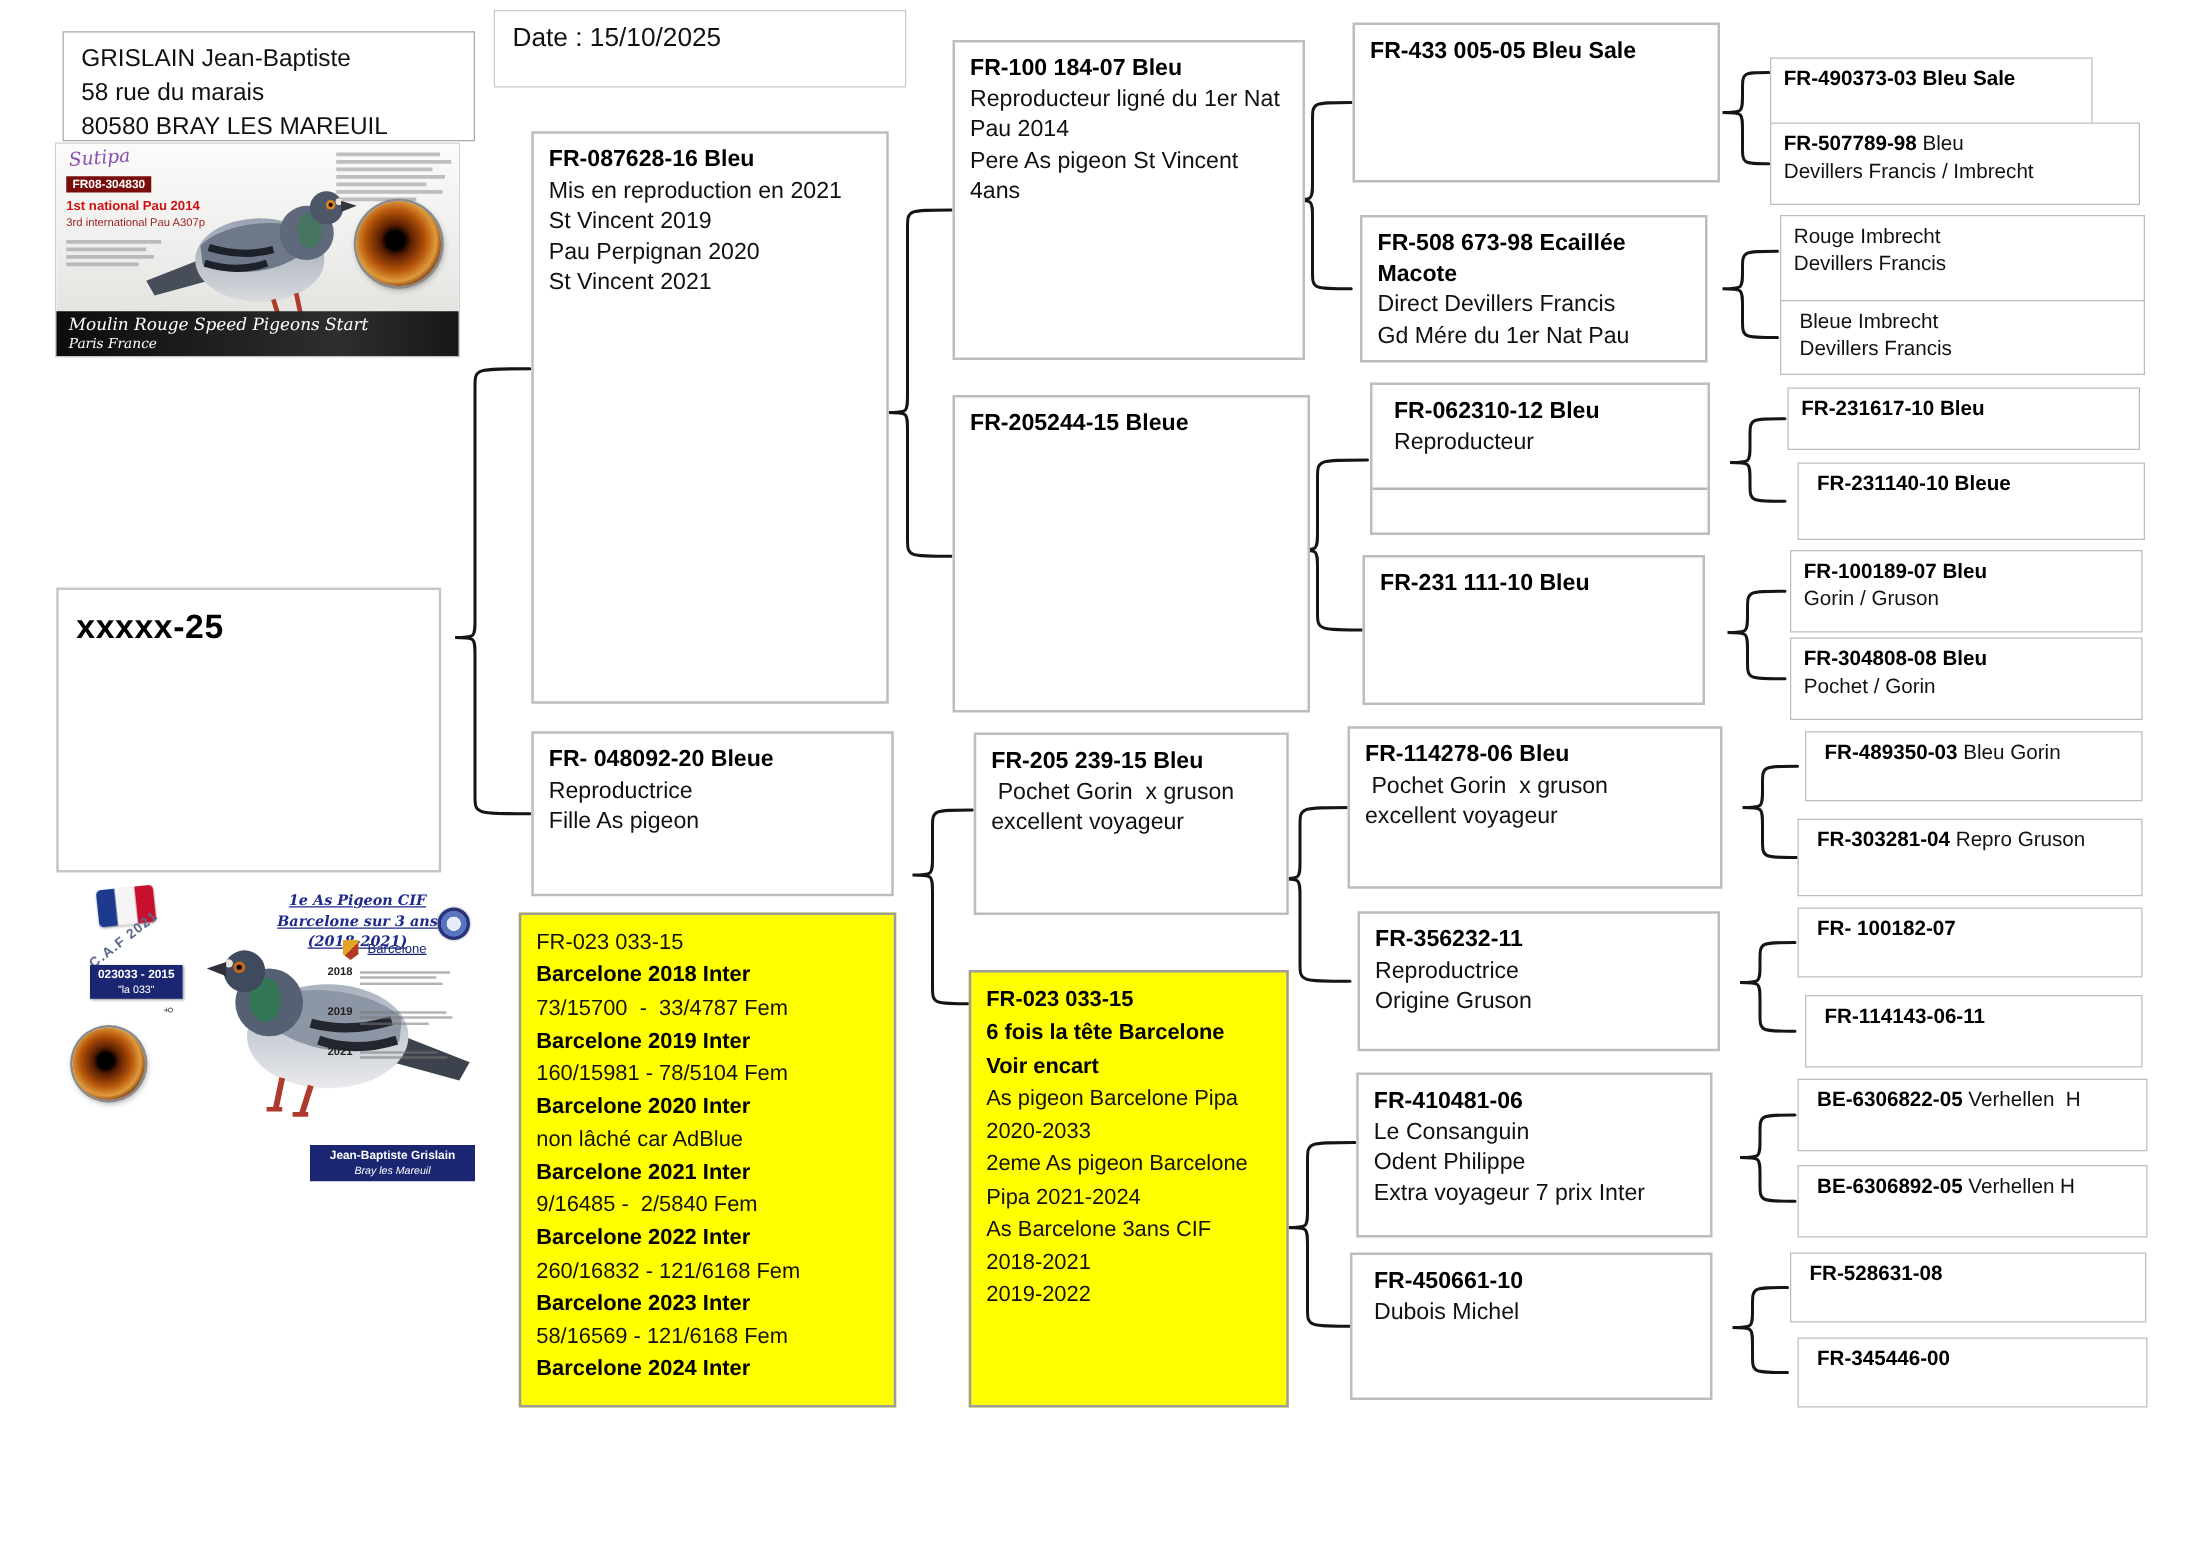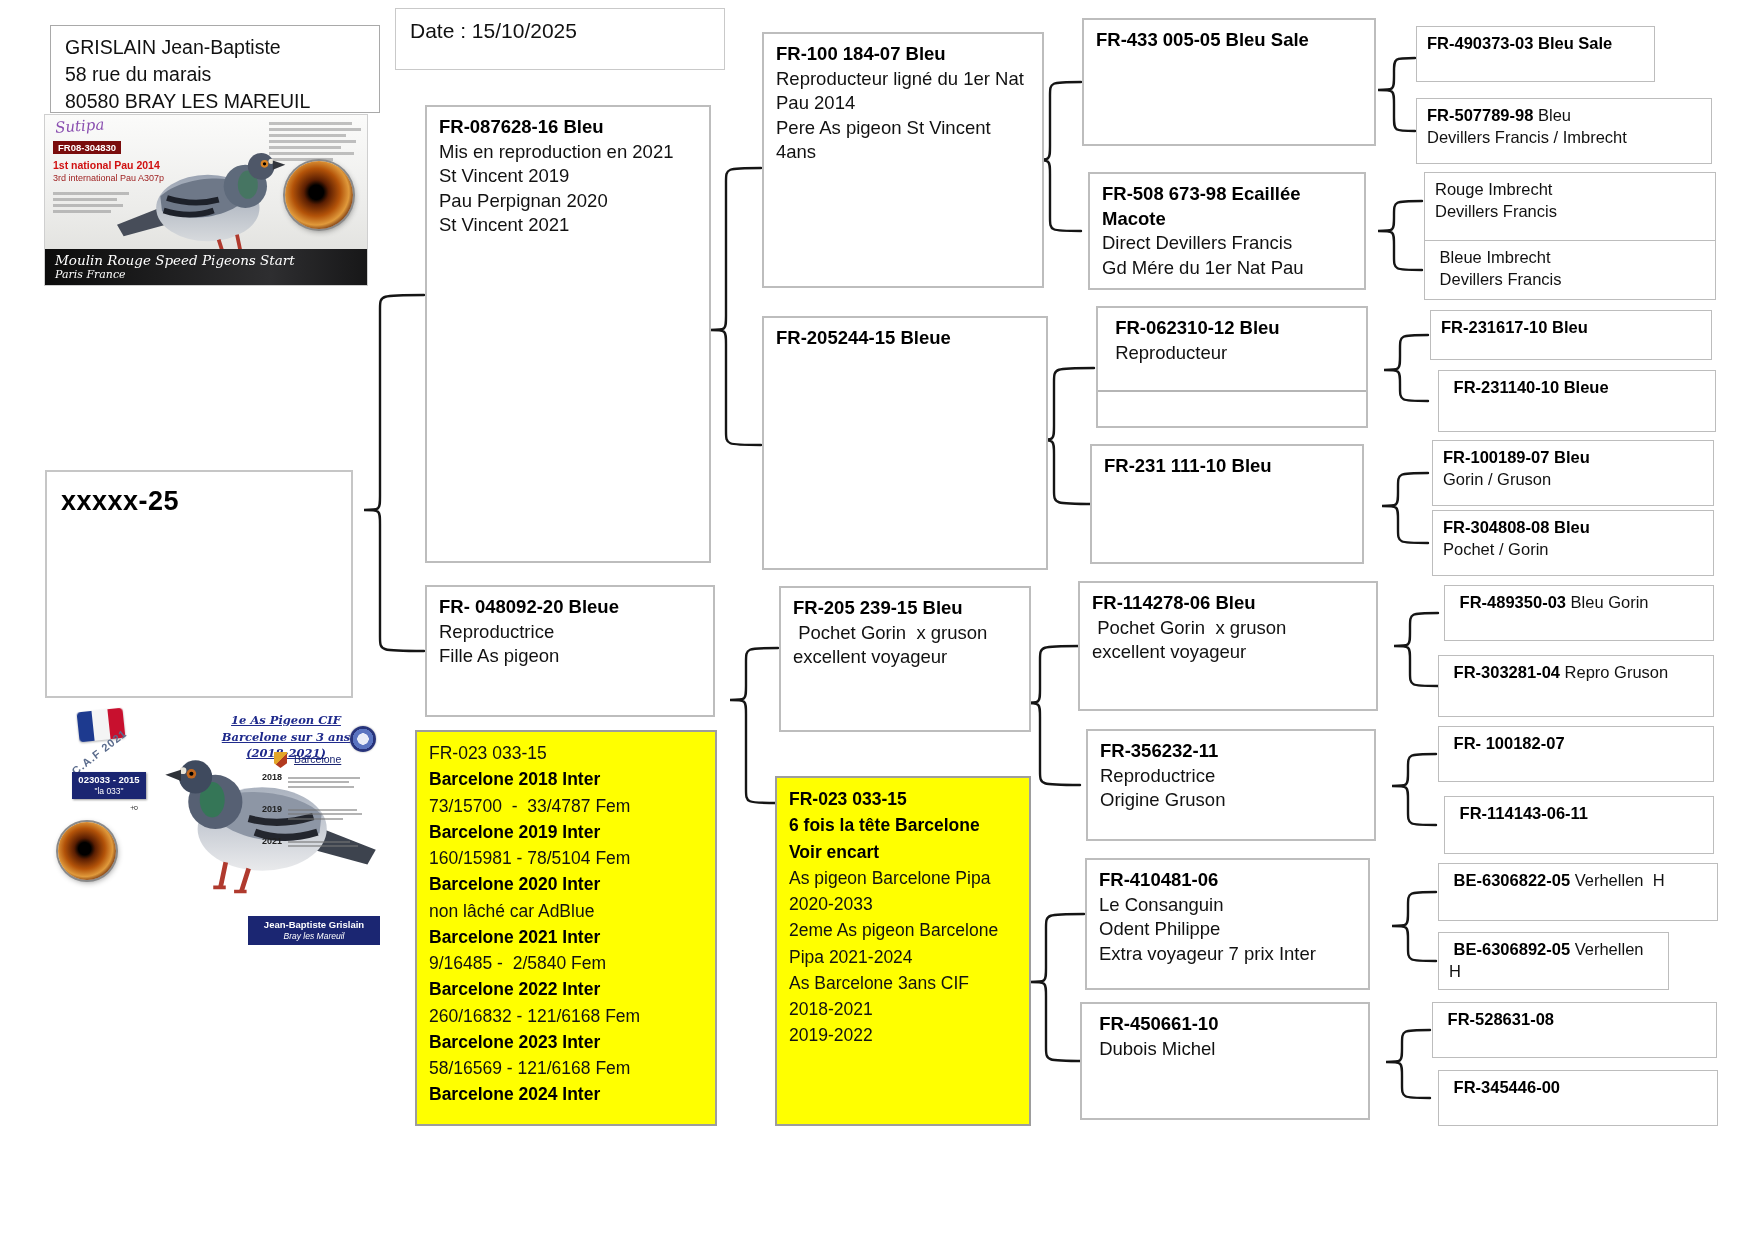--- a/index.html
+++ b/index.html
@@ -289,21 +289,21 @@
     <div class="pbox" style="left: 1085px; top: 858px; width: 285px; height: 132px;">
       <div class="pline"><span class="b">FR-410481-06</span></div>
       <div class="pline"><span>Le Consanguin</span></div>
       <div class="pline"><span>Odent Philippe</span></div>
       <div class="pline"><span>Extra voyageur 7 prix Inter</span></div>
     </div>
     <div class="pbox" style="left: 1080px; top: 1002px; width: 290px; height: 118px;">
       <div class="pline"><span class="b"> FR-450661-10</span></div>
       <div class="pline"><span> Dubois Michel</span></div>
     </div>
-    <div class="pbox small" style="left: 1416px; top: 26px; width: 239px; height: 56px;">
+    <div class="pbox small" style="left: 1416px; top: 46px; width: 258px; height: 56px;">
       <div class="pline"><span class="b">FR-490373-03 Bleu Sale</span></div>
     </div>
     <div class="pbox small" style="left: 1416px; top: 98px; width: 296px; height: 66px;">
       <div class="pline"><span class="b">FR-507789-98</span><span> Bleu</span></div>
       <div class="pline"><span>Devillers Francis / Imbrecht</span></div>
     </div>
     <div class="pbox small" style="left: 1424px; top: 172px; width: 292px; height: 69px;">
       <div class="pline"><span>Rouge Imbrecht</span></div>
       <div class="pline"><span>Devillers Francis</span></div>
     </div>
@@ -333,21 +333,21 @@
     </div>
     <div class="pbox small" style="left: 1438px; top: 726px; width: 276px; height: 56px;">
       <div class="pline"><span class="b"> FR- 100182-07</span></div>
     </div>
     <div class="pbox small" style="left: 1444px; top: 796px; width: 270px; height: 58px;">
       <div class="pline"><span class="b"> FR-114143-06-11</span></div>
     </div>
     <div class="pbox small" style="left: 1438px; top: 863px; width: 280px; height: 58px;">
       <div class="pline"><span class="b"> BE-6306822-05</span><span> Verhellen  H</span></div>
     </div>
-    <div class="pbox small" style="left: 1438px; top: 932px; width: 231px; height: 58px;">
+    <div class="pbox small" style="left: 1438px; top: 932px; width: 280px; height: 58px;">
       <div class="pline"><span class="b"> BE-6306892-05</span><span> Verhellen H</span></div>
     </div>
     <div class="pbox small" style="left: 1432px; top: 1002px; width: 285px; height: 56px;">
       <div class="pline"><span class="b"> FR-528631-08</span></div>
     </div>
     <div class="pbox small" style="left: 1438px; top: 1070px; width: 280px; height: 56px;">
       <div class="pline"><span class="b"> FR-345446-00</span></div>
     </div>
   </div>
 

